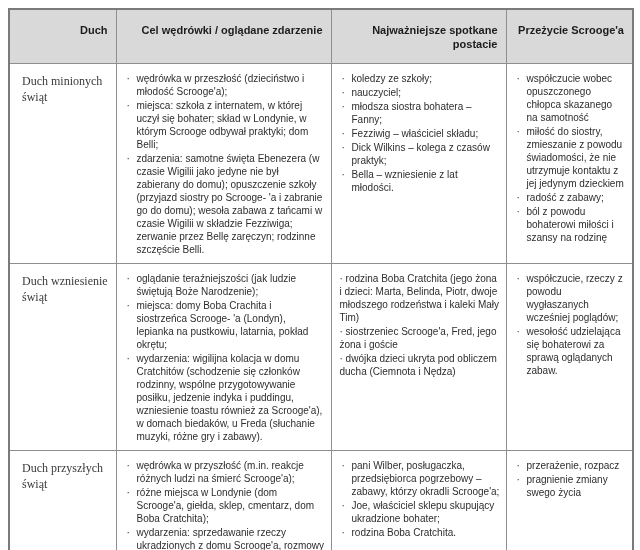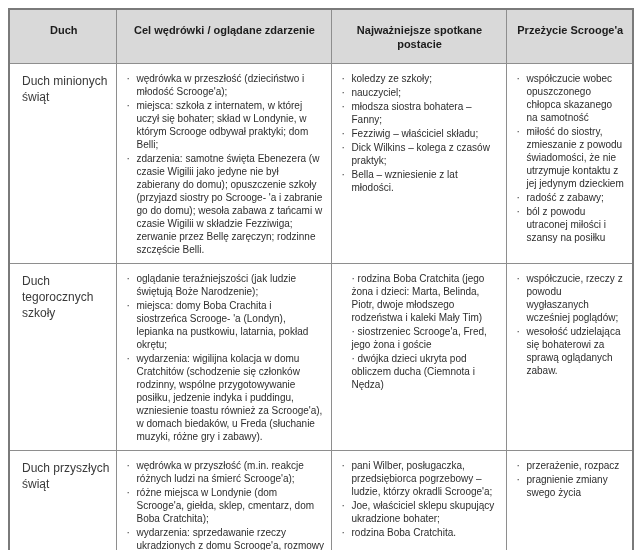--- a/index.html
+++ b/index.html
@@ -1,29 +1,29 @@
 <!DOCTYPE html>
 <html><head>
 <meta charset="utf-8">
 <style>
   html,body{margin:0;padding:0;background:#ffffff;}
   body{width:640px;height:550px;font-family:"Liberation Sans","DejaVu Sans",sans-serif;position:relative;}
   .table-wrap{position:absolute;left:8px;top:8px;width:624px;}
   table{border-collapse:collapse;table-layout:fixed;width:624px;border:2px solid #7a7a7a;}
   th,td{border:1px solid #8e8e8e;vertical-align:top;box-sizing:border-box;overflow:hidden;}
   th{background:#d9d9d9;color:#1c1c1c;font-weight:bold;font-size:11px;line-height:1.3;
-     padding:13px 8px 7px 10px;text-align:center;height:54px;}
+     padding:13px 8px 7px 10px;text-align:right;height:54px;}
   th.center{}
   td{background:#ffffff;color:#2d2d2d;font-size:10px;line-height:1.3;padding:8px 6px 6px 8px;}
-  td.ghost{font-size:12px;line-height:1.35;color:#3a3a3a;padding:9px 6px 6px 12px;}
+  td.ghost{font-size:12px;line-height:1.35;color:#3a3a3a;padding:9px 6px 6px 12px;font-family:Liberation Serif, serif;}
   tr.r1{height:175px;} tr.r2{height:153px;} tr.r3{height:152px;}
   ul.blist{margin:0;padding:0;list-style:none;}
   ul.blist li{position:relative;padding-left:12px;margin:0 0 1px 0;}
   ul.blist li::before{content:"·";position:absolute;left:2px;top:0;color:#2d2d2d;}
-  ul.blist.flush li{padding-left:0;margin-left:12px;}
+  ul.blist.flush li{padding-left:0;}
   ul.blist.flush li::before{content:"· ";position:static;}
 </style>
 </head>
 <body>
 
 <div class="table-wrap">
   <table>
     <colgroup>
       <col style="width:107px">
         <col style="width:215px">
@@ -56,26 +56,26 @@
             <li>Fezziwig – właściciel składu;</li>
             <li>Dick Wilkins – kolega z czasów praktyk;</li>
             <li>Bella – wzniesienie z lat młodości.</li>
           </ul>
         </td>
         <td>
           <ul class="blist">
             <li>współczucie wobec opuszczonego chłopca skazanego na samotność</li>
             <li>miłość do siostry, zmieszanie z powodu świadomości, że nie utrzymuje kontaktu z jej jedynym dzieckiem</li>
             <li>radość z zabawy;</li>
-            <li>ból z powodu utraconej miłości i szansy na posiłku</li>
+            <li>ból z powodu bohaterowi miłości i szansy na rodzinę</li>
           </ul>
         </td>
       </tr>
       <tr class="r2">
-        <td class="ghost">Duch tegorocznych szkoły</td>
+        <td class="ghost">Duch wzniesienie świąt</td>
         <td>
           <ul class="blist">
             <li>oglądanie teraźniejszości (jak ludzie świętują Boże Narodzenie);</li>
             <li>miejsca: domy Boba Crachita i siostrzeńca Scrooge- 'a (Londyn), lepianka na pustkowiu, latarnia, pokład okrętu;</li>
             <li>wydarzenia: wigilijna kolacja w domu Cratchitów (schodzenie się członków rodzinny, wspólne przygotowywanie posiłku, jedzenie indyka i puddingu, wzniesienie toastu również za Scrooge'a), w domach biedaków, u Freda (słuchanie muzyki, różne gry i zabawy).</li>
           </ul>
         </td>
         <td>
           <ul class="blist flush">
             <li>rodzina Boba Cratchita (jego żona i dzieci: Marta, Belinda, Piotr, dwoje młodszego rodzeństwa i kaleki Mały Tim)</li>
@@ -94,21 +94,21 @@
         <td class="ghost">Duch przyszłych świąt</td>
         <td>
           <ul class="blist">
             <li>wędrówka w przyszłość (m.in. reakcje różnych ludzi na śmierć Scrooge'a);</li>
             <li>różne miejsca w Londynie (dom Scrooge'a, giełda, sklep, cmentarz, dom Boba Cratchita);</li>
             <li>wydarzenia: sprzedawanie rzeczy ukradzionych z domu Scrooge'a, rozmowy ludzi obojętnych na jego śmierć, oglądanie przez Scrooge'a własnej mogiły; żałoba w domu Cratchitów po śmierci Tima.</li>
           </ul>
         </td>
         <td>
           <ul class="blist">
-            <li>pani Wilber, posługaczka, przedsiębiorca pogrzebowy – ludzie, którzy okradli Scrooge'a;</li>
+            <li>pani Wilber, posługaczka, przedsiębiorca pogrzebowy – zabawy, którzy okradli Scrooge'a;</li>
             <li>Joe, właściciel sklepu skupujący ukradzione bohater;</li>
             <li>rodzina Boba Cratchita.</li>
           </ul>
         </td>
         <td>
           <ul class="blist">
             <li>przerażenie, rozpacz</li>
             <li>pragnienie zmiany swego życia</li>
           </ul>
         </td>

